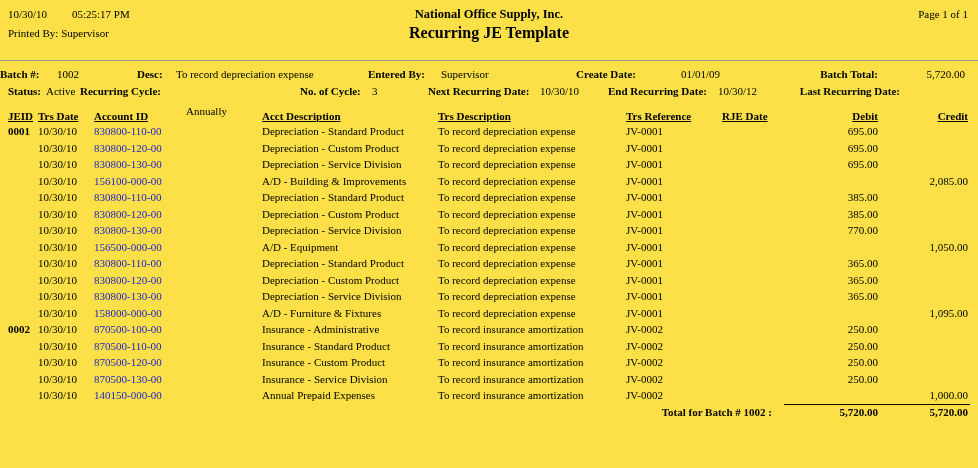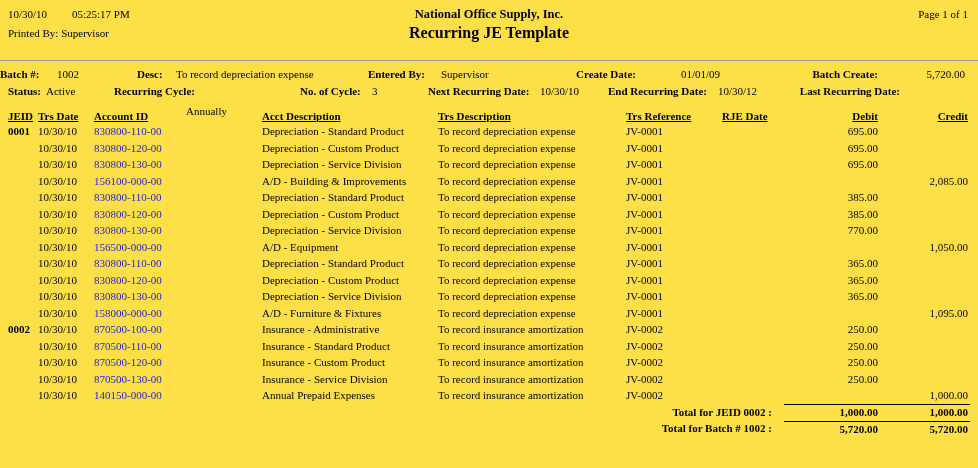--- a/index.html
+++ b/index.html
@@ -64,26 +64,26 @@
   <div class="batch-info">
 
     <span class="lbl" style="left:0; top:0;">Batch #:</span>
     <span style="left:57px; top:0;">1002</span>
     <span class="lbl" style="left:137px; top:0;">Desc:</span>
     <span style="left:176px; top:0;">To record depreciation expense</span>
     <span class="lbl" style="left:368px; top:0;">Entered By:</span>
     <span style="left:441px; top:0;">Supervisor</span>
     <span class="lbl" style="left:544px; top:0;margin-left:32px;">Create Date:</span>
     <span style="left:681px; top:0;">01/01/09</span>
-    <span class="lbl r-align" style="right:100px; top:0;">Batch Create:</span>
+    <span class="lbl r-align" style="right:100px; top:0;">Batch Total:</span>
     <span class="r-align" style="right:13px; top:0;">5,720.00</span>
 
     <span class="lbl" style="left:8px; top:17px;">Status:</span>
     <span style="left:46px; top:17px;">Active</span>
-    <span class="lbl" style="left:114px; top:17px;">Recurring Cycle:</span>
+    <span class="lbl" style="left:80px; top:17px;">Recurring Cycle:</span>
     <span style="left:186px; top:5px;margin-top:32px;">Annually</span>
     <span class="lbl" style="left:300px; top:17px;">No. of Cycle:</span>
     <span style="left:372px; top:17px;">3</span>
     <span class="lbl" style="left:428px; top:17px;">Next Recurring Date:</span>
     <span style="left:540px; top:17px;">10/30/10</span>
     <span class="lbl" style="left:608px; top:17px;">End Recurring Date:</span>
     <span style="left:718px; top:17px;">10/30/12</span>
     <span class="lbl r-align" style="right:78px; top:17px;">Last Recurring Date:</span>
     <span class="r-align" style="right:13px; top:17px;"></span>
   </div>
@@ -294,25 +294,20 @@
     <td class="c-jeid"></td>
     <td class="c-date">10/30/10</td>
     <td class="c-account">140150-000-00</td>
     <td class="c-acctdesc">Annual Prepaid Expenses</td>
     <td class="c-trsdesc">To record insurance amortization</td>
     <td class="c-trsref">JV-0002</td>
     <td class="c-rje"></td>
     <td class="c-debit"></td>
     <td class="c-credit">1,000.00</td>
   </tr>
-        <tr class="total-row total-jeid">
-    <td class="t-label" colspan="7">Total for JEID 0002 :</td>
-    <td class="c-debit t-amount">1,000.00</td>
-    <td class="c-credit t-amount">1,000.00</td>
-  </tr>
         <tr class="total-row total-batch">
     <td class="t-label" colspan="7">Total for Batch # 1002 :</td>
     <td class="c-debit t-amount">5,720.00</td>
     <td class="c-credit t-amount">5,720.00</td>
   </tr>
       </tbody>
   </table>
 
 </div>
 

